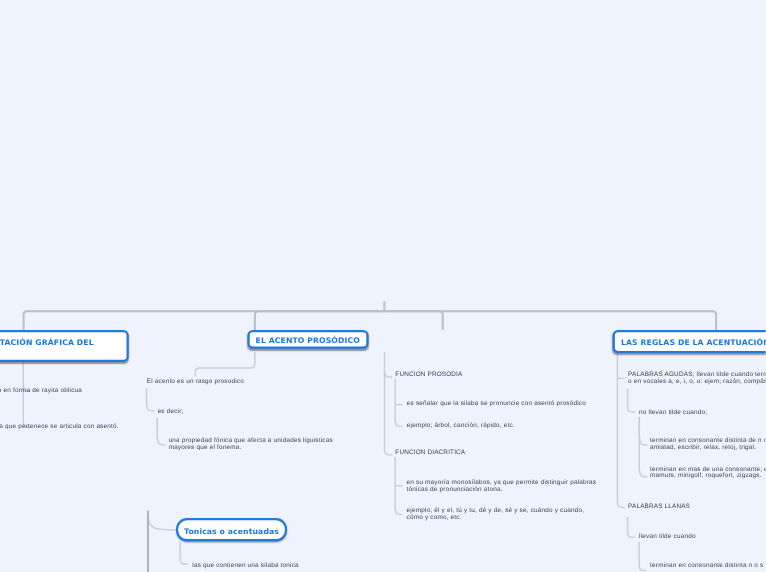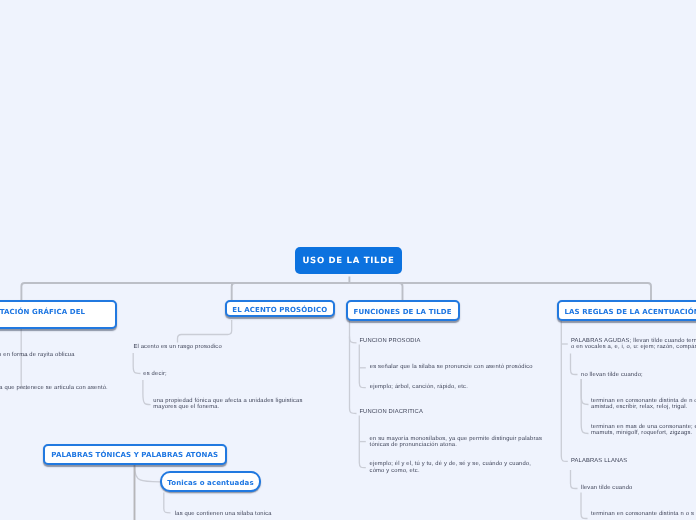--- a/index.html
+++ b/index.html
@@ -60,44 +60,35 @@
       <path d="M570.5 470V483.5C570.5 488.5 572.5 488.5 575.5 488.5H577.5"></path>
       <path d="M581 492.5V513.5C581 518.5 583 518.5 586 518.5H587.5"></path>
       <path d="M134.6 467C134.6 481.8 141 481.8 160 481.8"></path>
       <path d="M163.8 492.5V508.5C163.8 512.8 165.6 512.8 170.5 512.8"></path>
     </g>
     <g fill="none" stroke="#b6b6b9" stroke-width="1.9">
       <path d="M134.5 464V520"></path>
     </g>
   </svg>
 
-  <div class="node root-node" style="left:295px;top:247px;width:107px;height:27px;">
-    <span>USO DE LA TILDE</span>
-  </div>
 
   <div class="node branch-node wrap" style="left:-74px;top:300px;width:191px;height:29px;">
     <span>REPRESENTACIÓN GRÁFICA DEL
 ACENTO</span>
   </div>
 
   <div class="node branch-node" style="left:176.5px;top:300px;width:110.5px;height:17px;margin-left:48px;">
     <span>EL ACENTO PROSÓDICO</span>
   </div>
 
-  <div class="node branch-node" style="left:345.6px;top:300px;width:114px;height:21px;">
-    <span>FUNCIONES DE LA TILDE</span>
-  </div>
 
   <div class="node branch-node" style="left:556.5px;top:300px;width:189px;height:21px;">
     <span>LAS REGLAS DE LA ACENTUACIÓN GRÁFICA</span>
   </div>
 
-  <div class="node branch-node" style="left:42.5px;top:443.8px;width:184.5px;height:21px;">
-    <span>PALABRAS TÓNICAS Y PALABRAS ATONAS</span>
-  </div>
 
   <div class="node branch-node" style="left:160px;top:471px;width:101px;height:21px;border-radius:10px;">
     <span>Tonicas o acentuadas</span>
   </div>
 
   <div class="leaf" style="left:-30.2px;top:352.0px;">es un signo en forma de rayita oblicua</div>
   <div class="leaf" style="left:-30.2px;top:385.0px;">la vocal a la que pertenece se articula con asentó.</div>
 
   <div class="leaf" style="left:133.4px;top:344.2px;">El acento es un rasgo prosodico</div>
   <div class="leaf" style="left:143.3px;top:371.4px;">es decir;</div>

